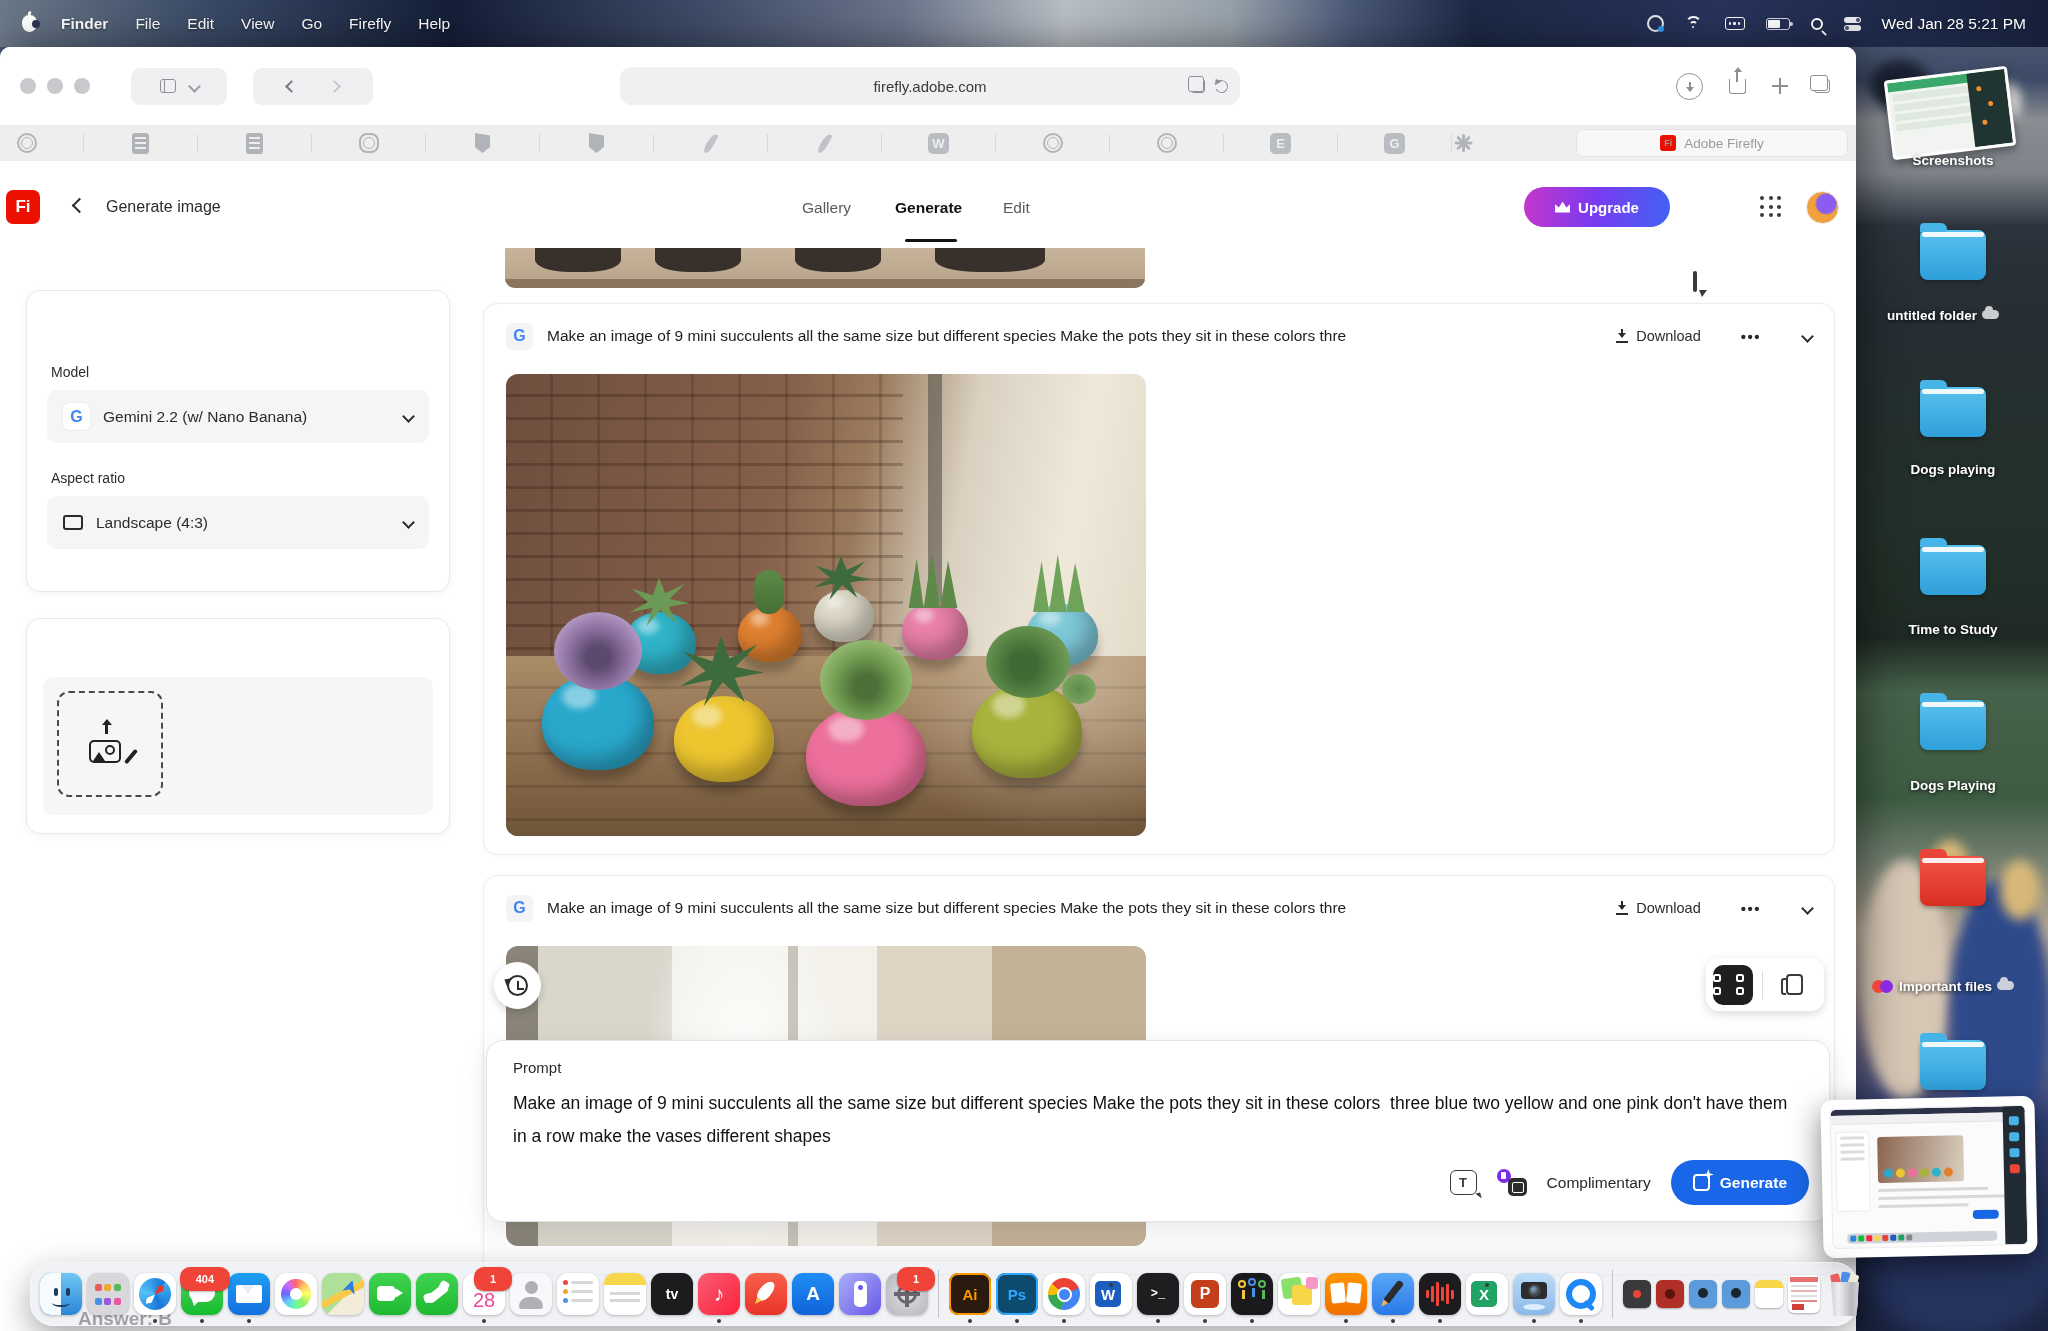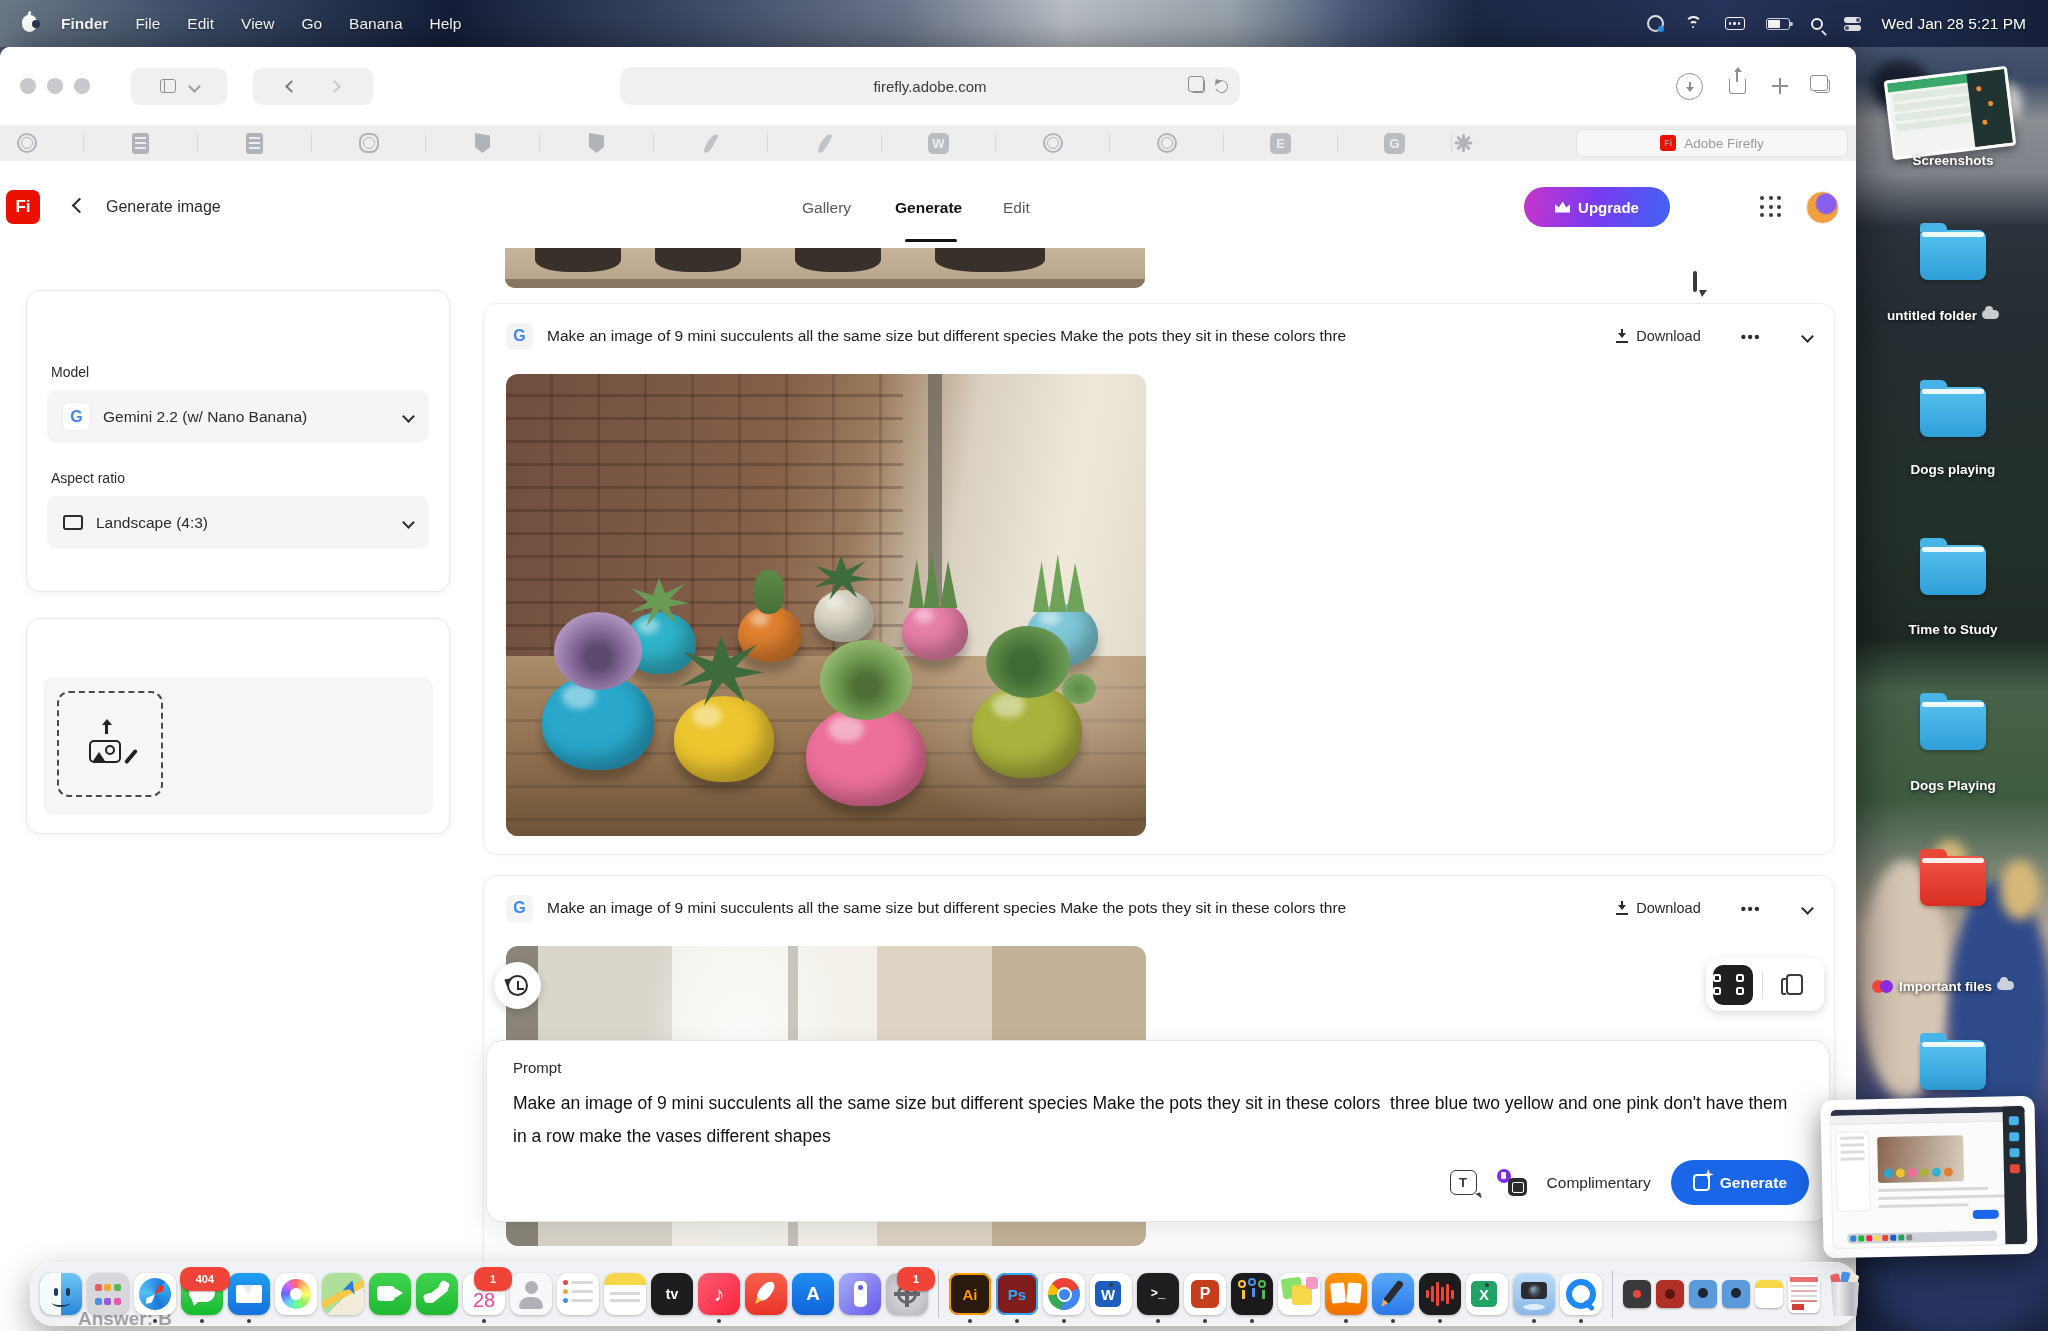--- a/index.html
+++ b/index.html
@@ -274,21 +274,21 @@
   .dk-rocket i::after{content:"";position:absolute;left:3px;bottom:-6px;border-left:3px solid transparent;border-right:3px solid transparent;border-top:7px solid #f7c948;}
   .dk-appstore{background:linear-gradient(180deg,#1f8df5,#1063d8);color:#fff;font-size:19px;font-weight:bold;}
   .dk-remote{background:linear-gradient(135deg,#a8b0f8,#6a58e8);}
   .dk-remote i{position:absolute;left:50%;top:8px;width:13px;height:26px;margin-left:-6.5px;background:#fff;border-radius:5px;}
   .dk-remote i::after{content:"";position:absolute;left:4px;top:4px;width:5px;height:5px;border-radius:50%;background:#6a58e8;}
   .dk-set{background:radial-gradient(circle,#e0e0e4,#b4b4bc);}
   .gear{width:20px;height:20px;border:3.5px solid #66666c;border-radius:50%;position:relative;}
   .gear::before,.gear::after{content:"";position:absolute;left:50%;top:50%;width:4px;height:26px;margin:-13px 0 0 -2px;background:#66666c;}
   .gear::after{transform:rotate(90deg);}
   .dk-ai{background:#2a1a10;color:#ff9a00;font-weight:bold;font-size:15px;box-shadow:inset 0 0 0 2px #ff9a00;border-radius:9px;}
-  .dk-ps{background:#7f1d1d;color:#31a8ff;font-weight:bold;font-size:15px;box-shadow:inset 0 0 0 2px #31a8ff;border-radius:9px;}
+  .dk-ps{background:#0c4a6e;color:#31a8ff;font-weight:bold;font-size:15px;box-shadow:inset 0 0 0 2px #31a8ff;border-radius:9px;}
   .dk-chrome{background:#fff;}
   .dk-chrome .c1{position:absolute;inset:5px;border-radius:50%;background:conic-gradient(from -50deg,#ea4335 0 33%,#4285f4 0 66%,#34a853 0 88%,#fbbc05 0 100%);}
   .dk-chrome .c2{position:absolute;left:50%;top:50%;width:15px;height:15px;margin:-7.5px 0 0 -7.5px;border-radius:50%;background:#4285f4;border:2.5px solid #fff;}
   .dk-word{background:#fff;}
   .dk-word i{position:absolute;left:5px;top:8px;width:26px;height:26px;background:#1b5ebe;border-radius:5px;color:#fff;font-weight:bold;font-size:15px;display:flex;align-items:center;justify-content:center;font-style:normal;}
   .dk-word::after{content:"";position:absolute;right:5px;top:10px;width:8px;height:22px;background:#e3ecf8;border-radius:2px;}
   .dk-term{background:#1e1e20;color:#fff;font-family:"Liberation Mono",monospace;font-size:12px;font-weight:bold;}
   .dk-ppt{background:#fff;}
   .dk-ppt i{position:absolute;left:7px;top:7px;width:28px;height:28px;background:#c43e1c;border-radius:6px;color:#fff;font-weight:bold;font-size:16px;display:flex;align-items:center;justify-content:center;font-style:normal;}
   .dk-keys{background:#1a1a1c;}
@@ -332,21 +332,21 @@
     <div class="blob" style="left:1860px;top:1150px;width:200px;height:190px;background:#25335e;filter:blur(10px);"></div>
   </div>
 
   <div id="menubar" class="abs">
     <span class="apple"></span>
     <span class="mi" style="font-weight:bold;">Finder</span>
     <span class="mi">File</span>
     <span class="mi">Edit</span>
     <span class="mi">View</span>
     <span class="mi">Go</span>
-    <span class="mi">Banana</span>
+    <span class="mi">Firefly</span>
     <span class="mi">Help</span>
     <div id="mb-right">
       <span class="swirl"></span>
       <span class="wifi">
           <i style="left:0;top:0;width:17px;height:17px;border-width:2.5px;"></i>
           <i style="left:4px;top:5px;width:9px;height:9px;border-width:2.5px;"></i>
           <i style="left:7.5px;top:10px;width:2px;height:2px;background:#fff;border:none;border-radius:50%;"></i>
         </span>
       <span class="kbd">
           <i></i>

